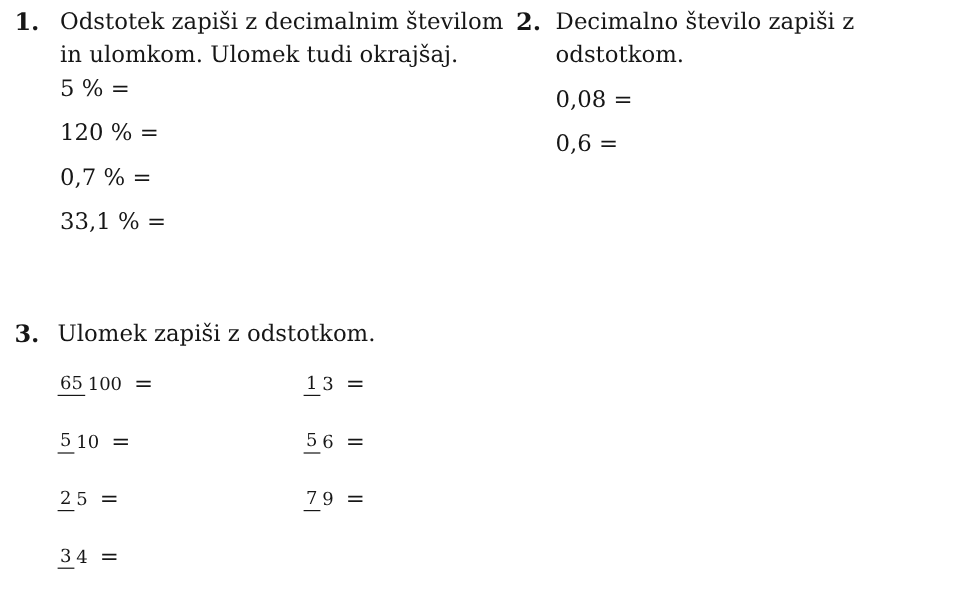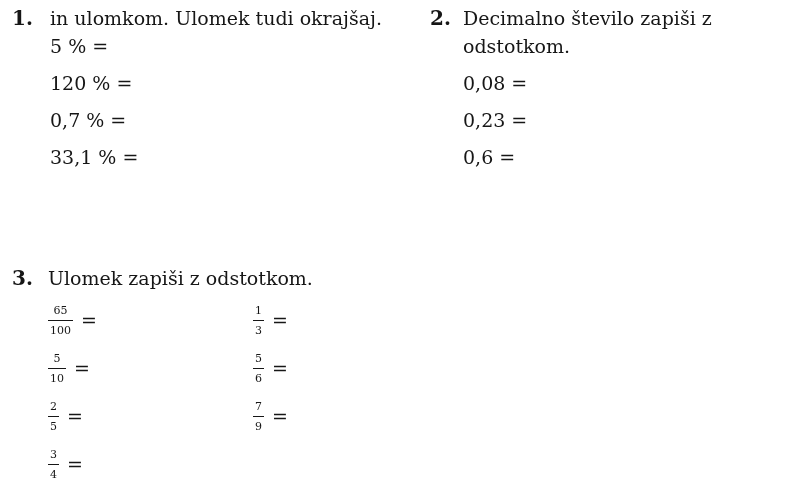--- a/index.html
+++ b/index.html
@@ -65,24 +65,24 @@
   .frac-col-2 { flex: 1; }
 
   .frac-row {
     display: flex;
     align-items: center;
     margin-bottom: 12px;
     height: 36px;
   }
   .frac {
     display: inline-flex;
-    flex-direction: column;
+    flex-direction: row;
     align-items: stretch;
     text-align: center;
-    font-size: 11px;
+    font-size: 15px;
   }
   .frac .num {
     line-height: 17px;
     padding: 0 2px 1px 2px;
     border-bottom: 1.5px solid #161616;
   }
   .frac .den {
     line-height: 17px;
     padding: 1px 2px 0 2px;
     text-align: center;
@@ -95,40 +95,40 @@
 </style>
 </head>
 <body>
 
 <div class="worksheet">
 
   <section class="task task-1">
     <div class="task-number">1.</div>
     <div class="task-body">
       <div class="task-heading">
+        <div>Odstotek zapiši z decimalnim številom</div>
         <div>in ulomkom. Ulomek tudi okrajšaj.</div>
       </div>
       <div class="items items-t1">
         <div class="item">5 % =</div>
         <div class="item">120 % =</div>
         <div class="item">0,7 % =</div>
         <div class="item">33,1 % =</div>
       </div>
     </div>
   </section>
 
   <section class="task task-2">
     <div class="task-number">2.</div>
     <div class="task-body">
       <div class="task-heading">
         <div>Decimalno število zapiši z odstotkom.</div>
       </div>
       <div class="items items-t2">
         <div class="item">0,08 =</div>
-        <div class="item">0,23 =</div>
         <div class="item">0,6 =</div>
       </div>
     </div>
   </section>
 
   <section class="task task-3">
     <div class="task-number">3.</div>
     <div class="task-body">
       <div class="task-heading">
         <div>Ulomek zapiši z odstotkom.</div>

